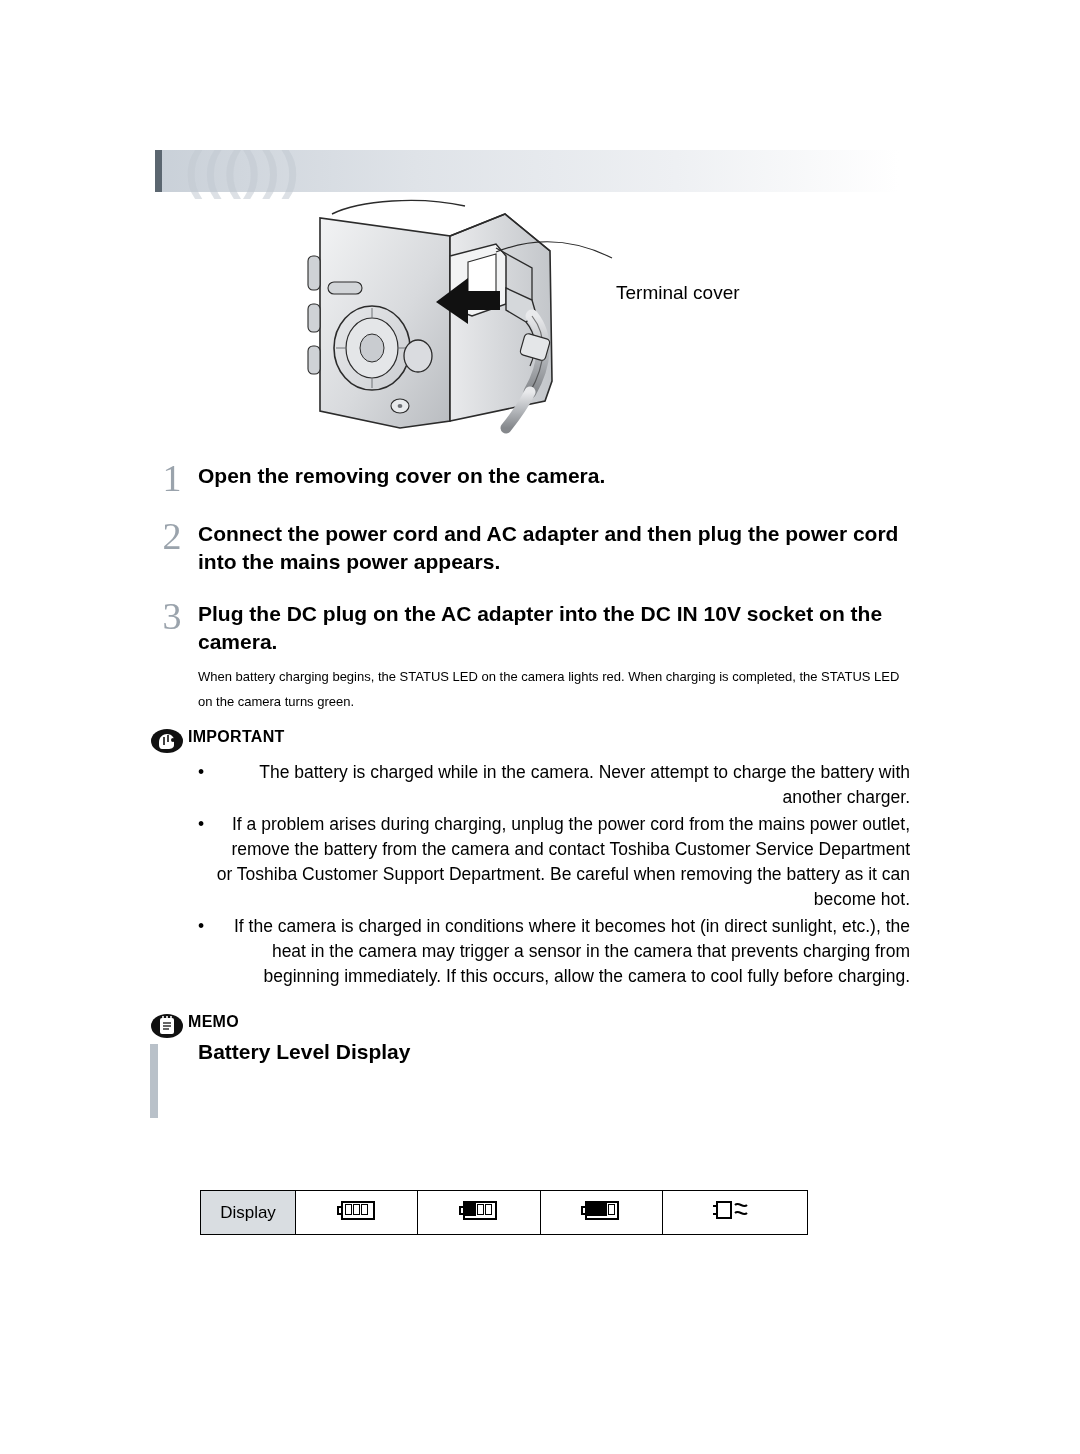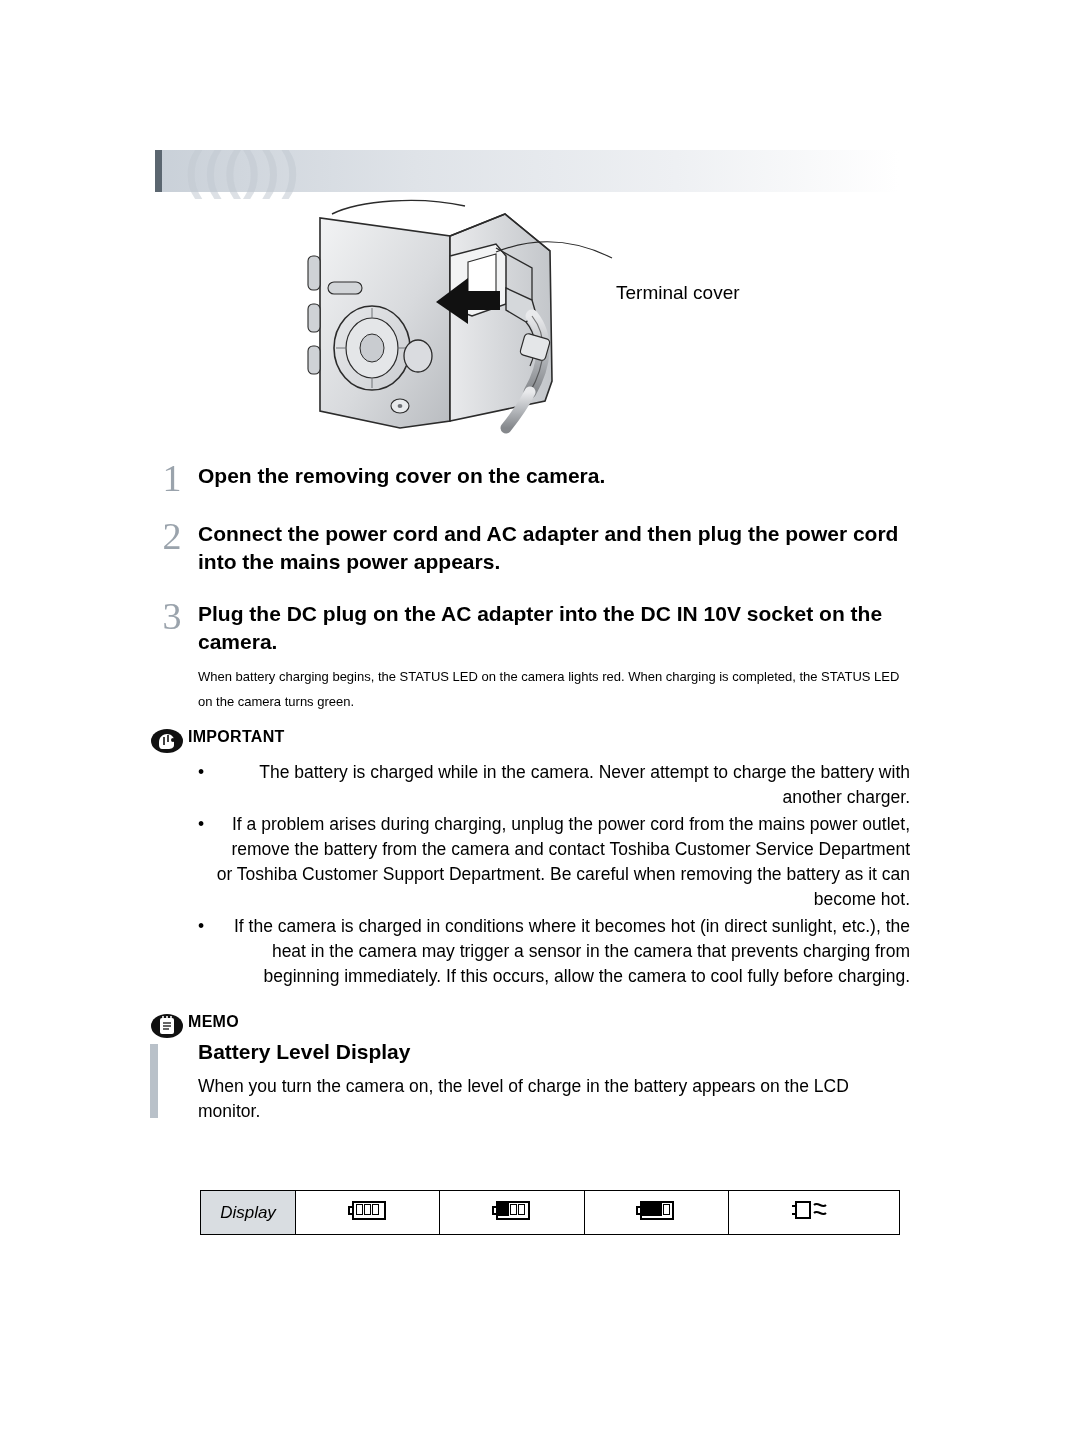--- a/index.html
+++ b/index.html
@@ -176,23 +176,22 @@
     font-size: 17.5px;
     line-height: 25px;
   }
 
   
   .tbl {
     position: absolute;
     left: 200px;
     top: 1190px;
     border-collapse: collapse;
-    width: 700px;
+    width: 608px;
     font-size: 17px;
-    font-style: italic;
   }
   .tbl td {
     border: 1.5px solid #000;
     text-align: center;
     vertical-align: middle;
   }
   .tbl .hdr-cell {
     width: 92px;
     background: #d9dde1;
     height: 41px;
@@ -370,21 +369,20 @@
           </g>
         </svg>
       </span>
       <span class="note-title">MEMO</span>
     </div>
   </div>
 
   <div class="subsec">
     <div class="subsec-bar"></div>
     <div class="subsec-title">Battery Level Display</div>
-    <div class="subsec-body">When you turn the camera on, the level of charge in the battery appears on the LCD monitor.</div>
   </div>
 
   <table class="tbl">
     <tbody>
         <tr class="icon-row">
       <td class="hdr-cell">Display</td>
       <td>
         <span class="bat">
           <span class="nub"></span>
           <span class="body"></span>

